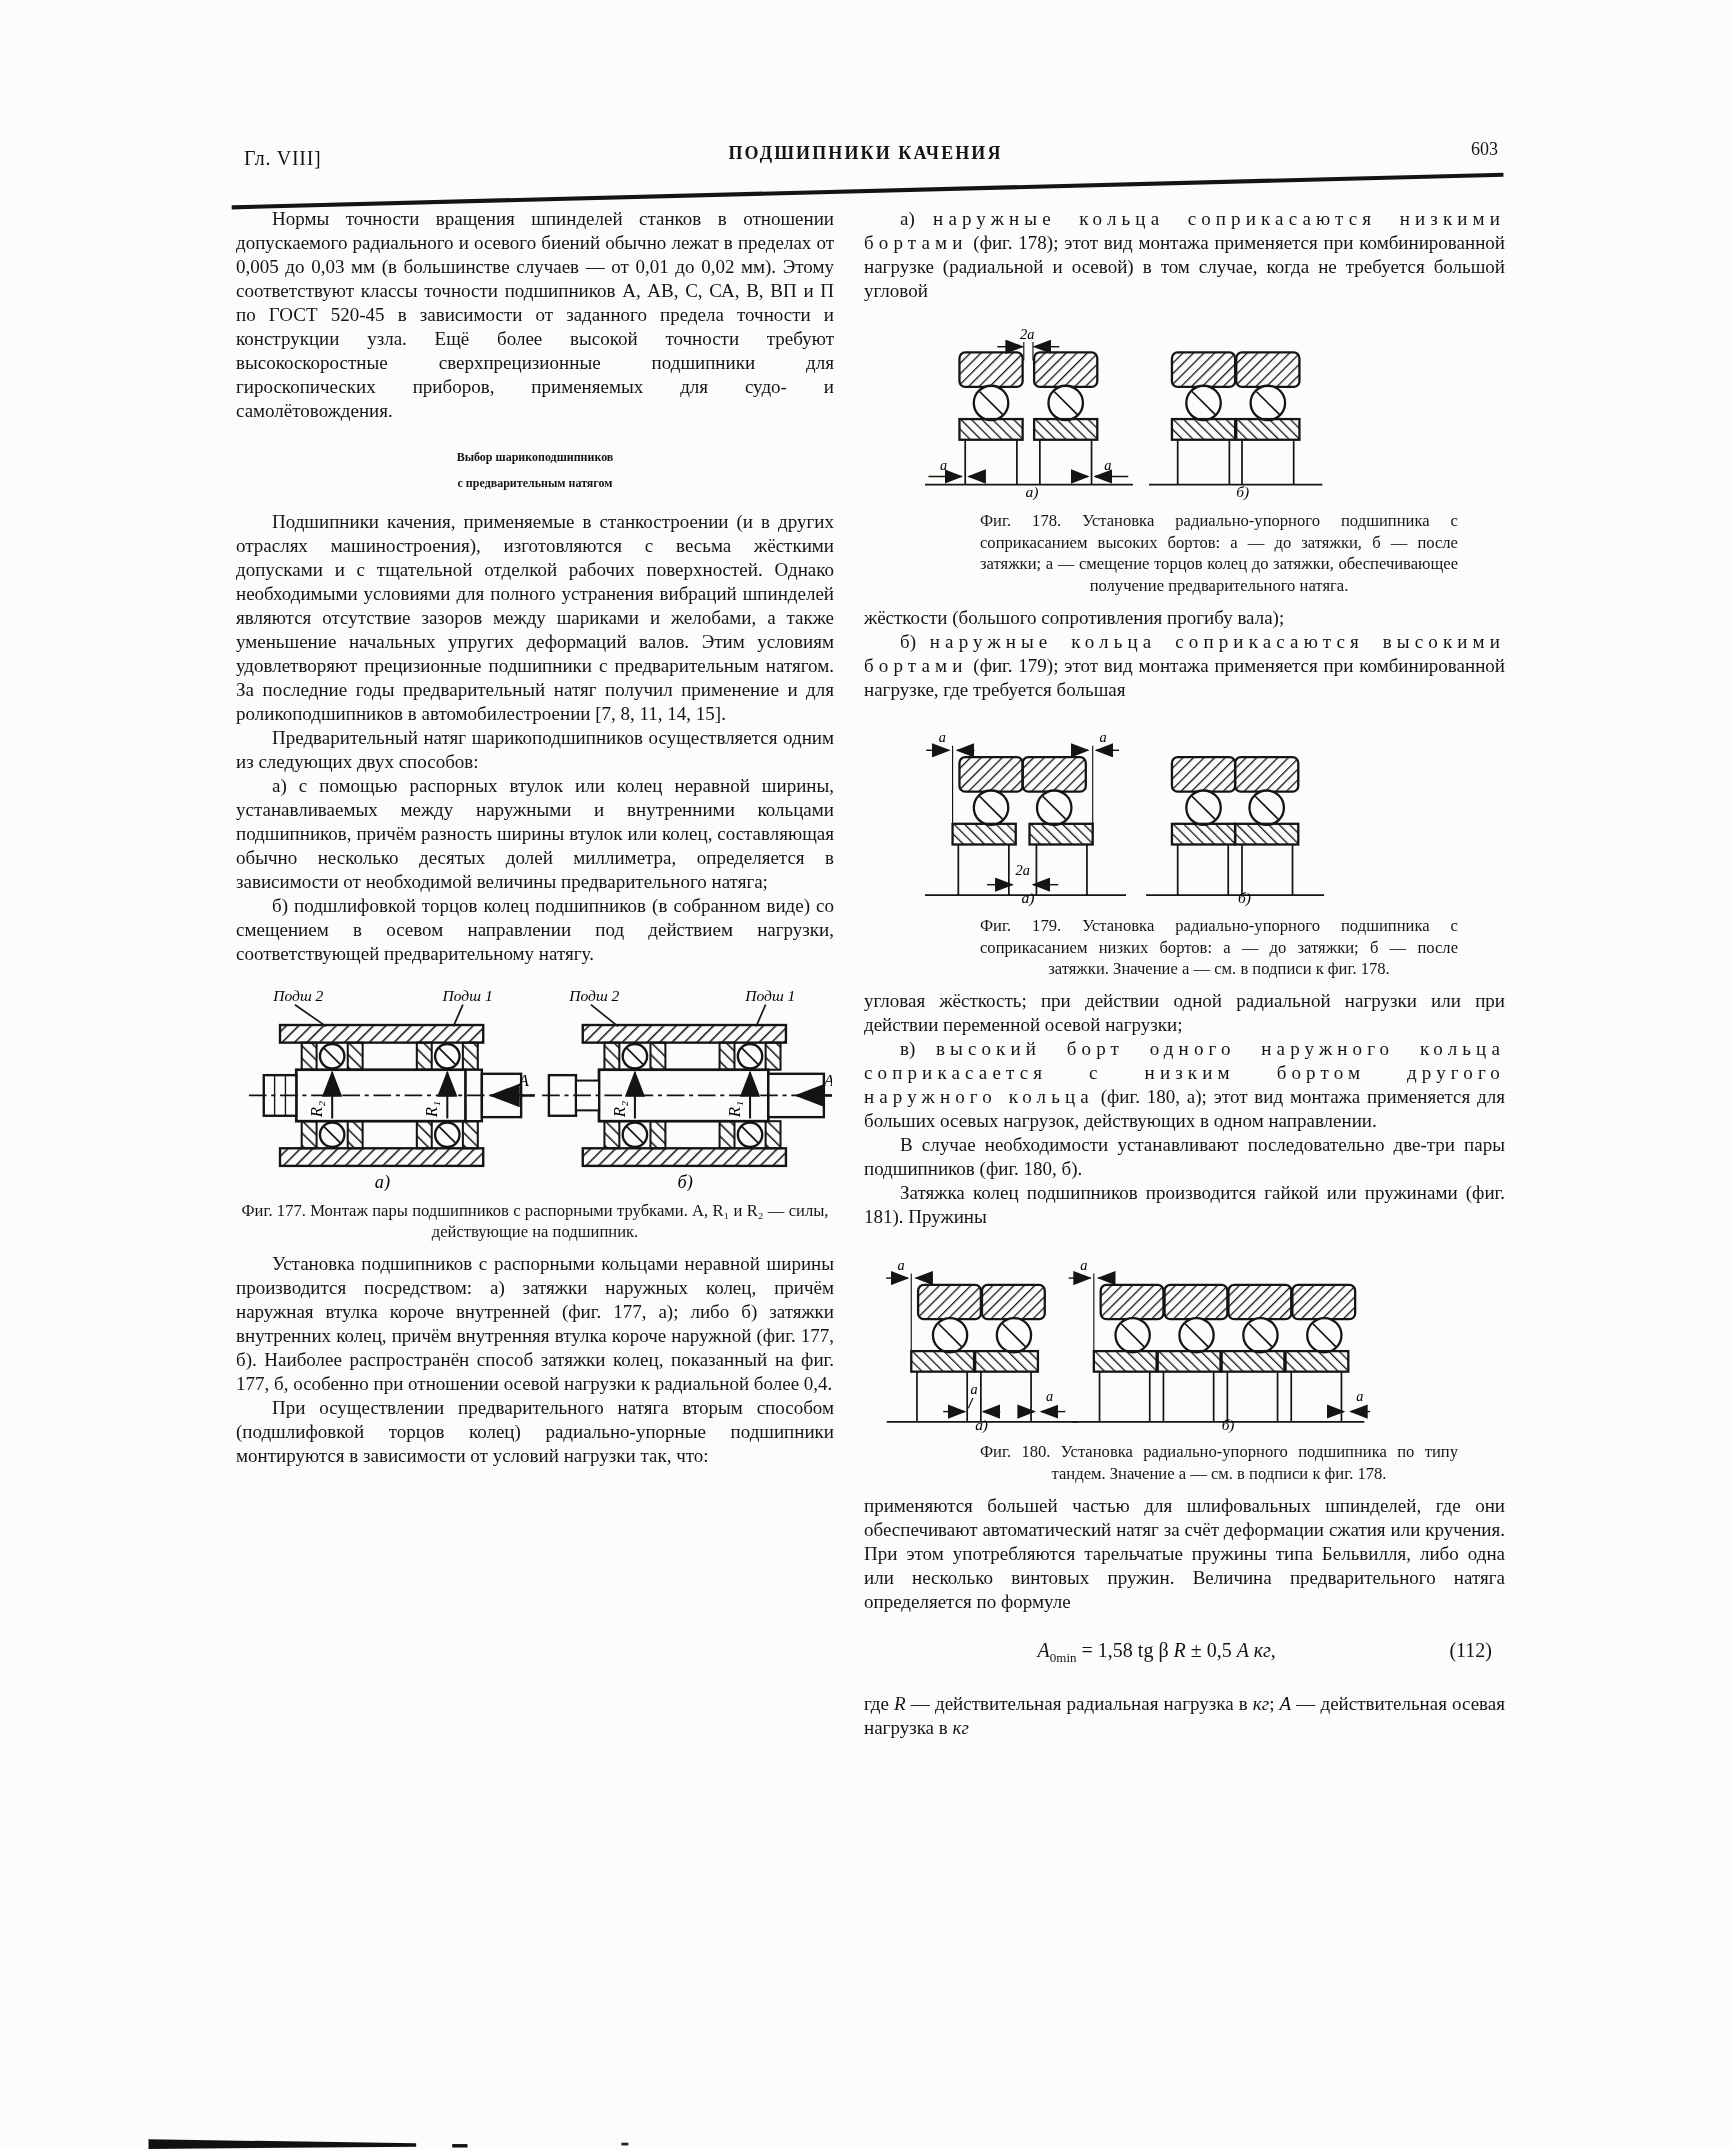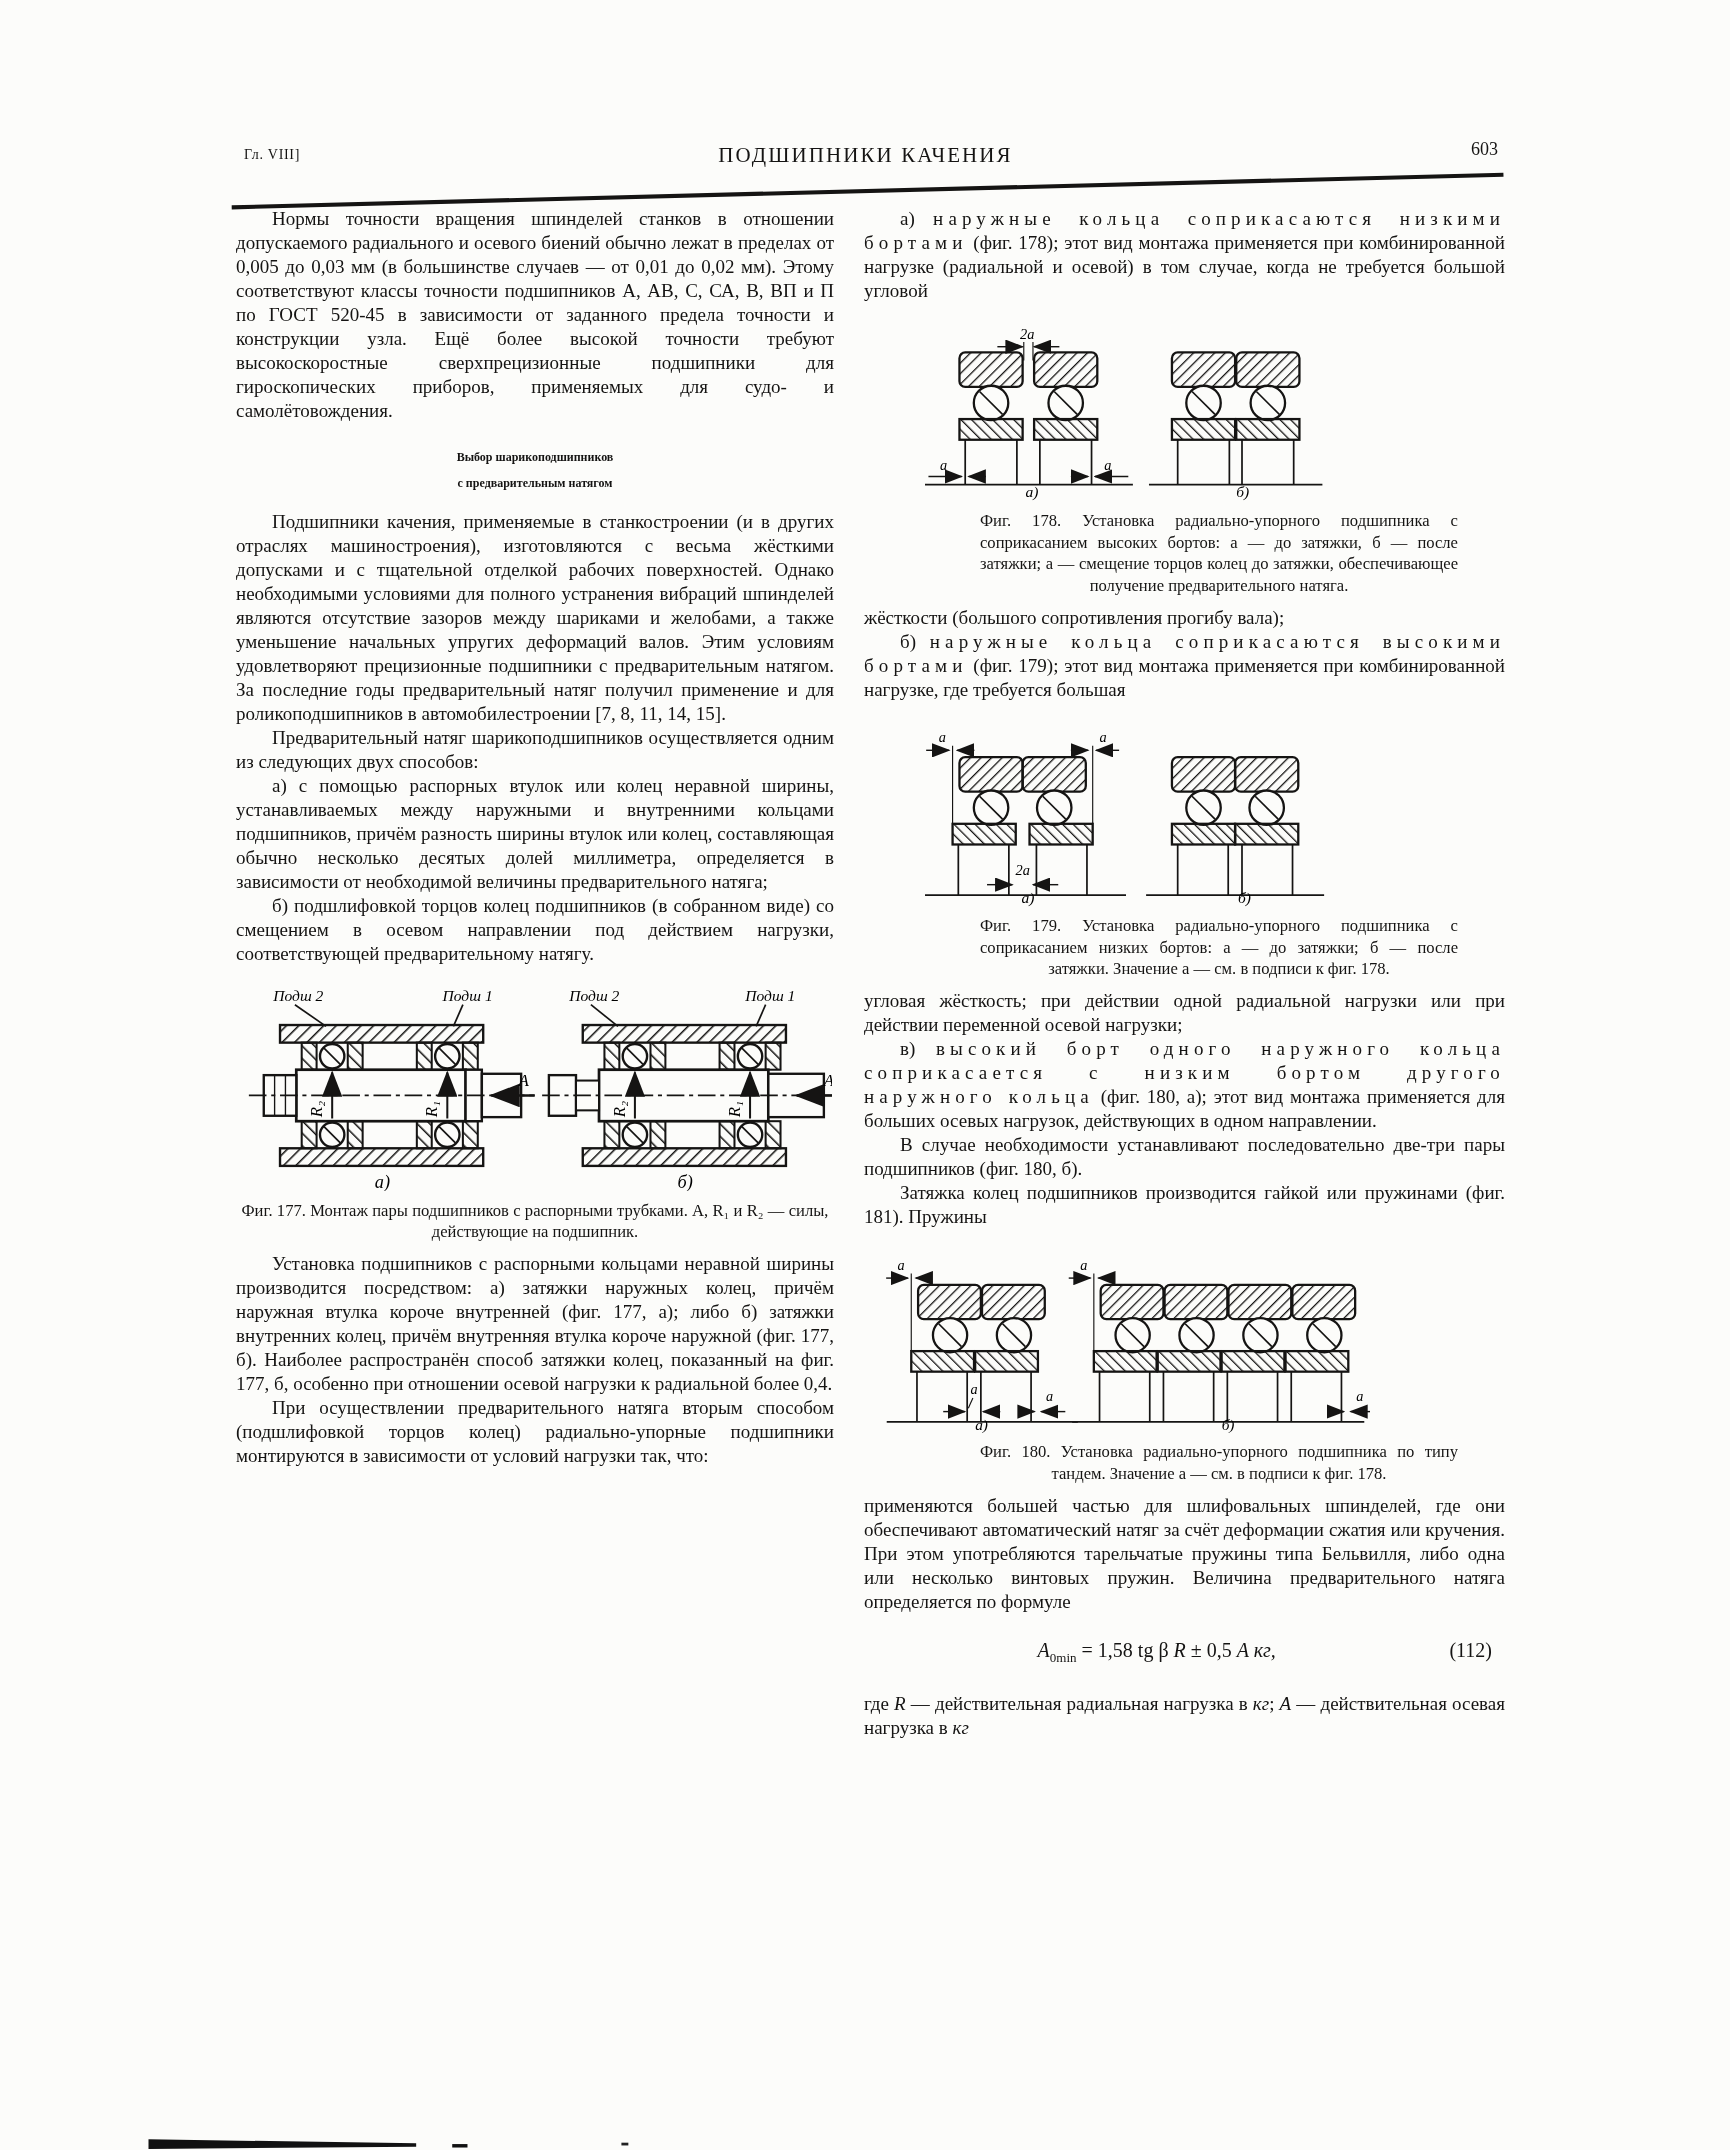--- a/index.html
+++ b/index.html
@@ -1,20 +1,20 @@
 <!DOCTYPE html>
 <html style="font-size:11px"><head>
 <meta charset="utf-8">
 <style>
   html,body{margin:0;padding:0;}
   body{width:1731px;height:2151px;background:#e8e8e4;font-family:"Liberation Serif","DejaVu Serif",serif;}
   .page{position:relative;width:1731px;height:2151px;background:#fcfcfa;color:#151413;overflow:hidden;}
   
-  .hdr-chapter{position:absolute;left:244px;top:147px;font-size:14px;letter-spacing:0.7px;}
-  .hdr-title{position:absolute;left:calc(50% - 208px);width:416px;top:143px;text-align:center;font-size:21px;letter-spacing:2.1px;}
+  .hdr-chapter{position:absolute;left:244px;top:147px;font-size:20px;letter-spacing:0.7px;}
+  .hdr-title{position:absolute;left:calc(50% - 208px);width:416px;top:143px;text-align:center;font-size:18px;letter-spacing:2.1px;font-weight:bold;}
   .hdr-page{position:absolute;right:233px;top:139px;font-size:18px;}
   
   .col{position:absolute;top:207px;font-size:19px;line-height:24px;}
   .col-left{left:236px;width:598px;}
   .col-right{left:864px;width:641px;}
   p{margin:0;text-align:justify;}
   p.ind{text-indent:36px;}
   .sp{letter-spacing:.27em;}
   h2.sec{font-weight:bold;font-size:12px;line-height:26px;text-align:center;margin:21px 28px 14px;}
   

